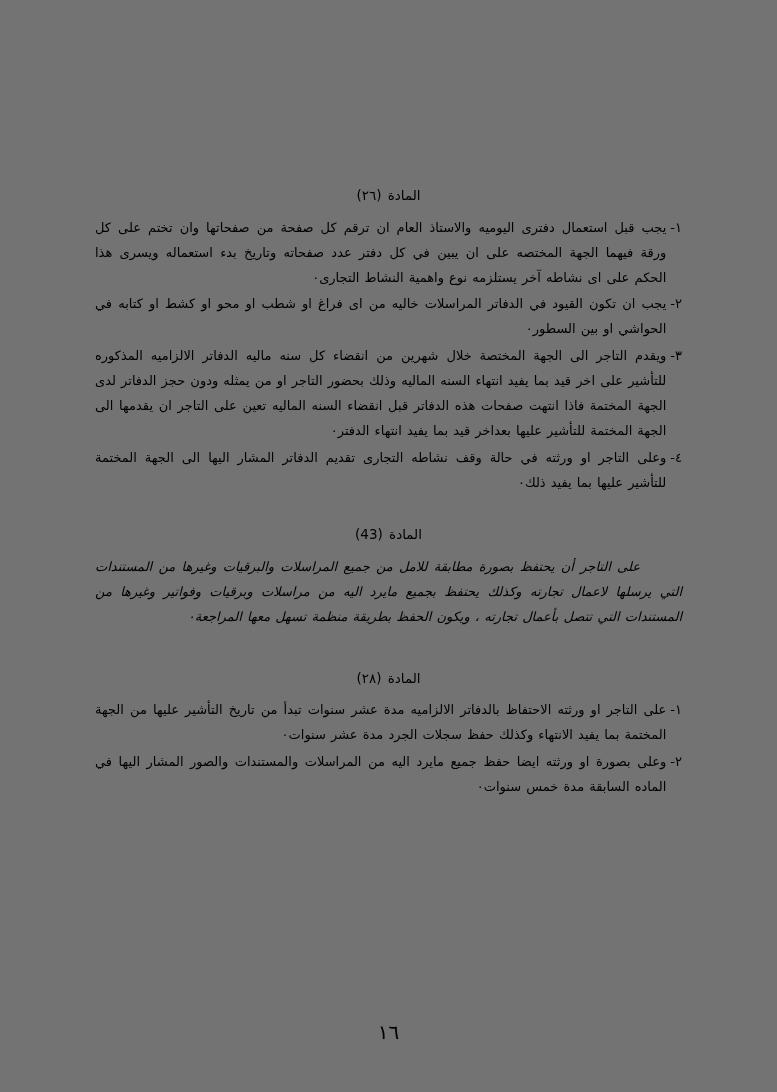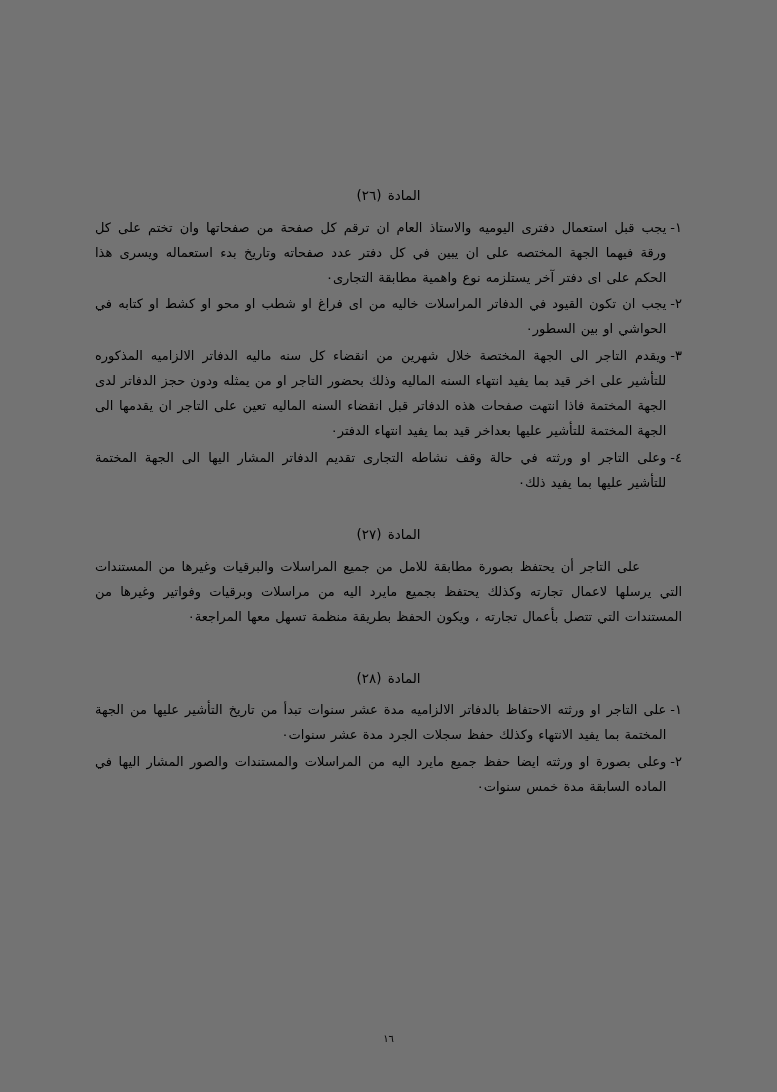--- a/index.html
+++ b/index.html
@@ -63,52 +63,53 @@
     text-align-last: right;
     word-spacing: 1px;
   }
   .para {
     font-size: 13px;
     line-height: 1.92;
     text-align: justify;
     text-align-last: right;
     word-spacing: 1px;
     margin: 0;
+    font-style: italic;
   }
   .para.indent {
     text-indent: 42px;
   }
   .article-27 .para {
     text-align: justify;
     text-align-last: right;
   }
   .spacer-sm { height: 10px; }
   .spacer-md { height: 20px; }
   .page-number {
     position: absolute;
     bottom: 48px;
     left: 0;
     right: 0;
     text-align: center;
-    font-size: 10px;
+    font-size: 20px;
     letter-spacing: 1px;
   }
 </style>
 </head>
 <body>
 
 <div class="page">
   <div class="content">
 
     <div class="article-block">
       <div class="article-heading">المادة (٢٦)</div>
 
       <div class="clause">
         <span class="clause-num">١-</span>
-        <span class="clause-text">يجب قبل استعمال دفترى اليوميه والاستاذ العام ان ترقم كل صفحة من صفحاتها وان تختم على كل ورقة فيهما الجهة المختصه على ان يبين في كل دفتر عدد صفحاته وتاريخ بدء استعماله ويسرى هذا الحكم على اى دفتر آخر يستلزمه نوع واهمية مطابقة التجارى٠</span>
+        <span class="clause-text">يجب قبل استعمال دفترى اليوميه والاستاذ العام ان ترقم كل صفحة من صفحاتها وان تختم على كل ورقة فيهما الجهة المختصه على ان يبين في كل دفتر عدد صفحاته وتاريخ بدء استعماله ويسرى هذا الحكم على اى نشاطه آخر يستلزمه نوع واهمية النشاط التجارى٠</span>
       </div>
 
       <div class="clause">
         <span class="clause-num">٢-</span>
         <span class="clause-text">يجب ان تكون القيود في الدفاتر المراسلات خاليه من اى فراغ او شطب او محو او كشط او كتابه في الحواشي او بين السطور٠</span>
       </div>
 
       <div class="clause">
         <span class="clause-num">٣-</span>
         <span class="clause-text">ويقدم التاجر الى الجهة المختصة خلال شهرين من انقضاء كل سنه ماليه الدفاتر الالزاميه المذكوره للتأشير على اخر قيد بما يفيد انتهاء السنه الماليه وذلك بحضور التاجر او من يمثله ودون حجز الدفاتر لدى الجهة المختمة فاذا انتهت صفحات هذه الدفاتر قبل انقضاء السنه الماليه تعين على التاجر ان يقدمها الى الجهة المختمة للتأشير عليها بعداخر قيد بما يفيد انتهاء الدفتر٠</span>
@@ -116,21 +117,21 @@
 
       <div class="clause">
         <span class="clause-num">٤-</span>
         <span class="clause-text">وعلى التاجر او ورثته في حالة وقف نشاطه التجارى تقديم الدفاتر المشار اليها الى الجهة المختمة للتأشير عليها بما يفيد ذلك٠</span>
       </div>
     </div>
 
     <div class="spacer-sm"></div>
 
     <div class="article-block article-27">
-      <div class="article-heading">المادة (٢٧)</div>
+      <div class="article-heading">المادة (43)</div>
       <p class="para indent">على التاجر أن يحتفظ بصورة مطابقة للامل من جميع المراسلات والبرقيات وغيرها من المستندات التي يرسلها لاعمال تجارته وكذلك يحتفظ بجميع مايرد اليه من مراسلات وبرقيات وفواتير وغيرها من المستندات التي تتصل بأعمال تجارته ، ويكون الحفظ بطريقة منظمة تسهل معها المراجعة٠</p>
     </div>
 
     <div class="spacer-md"></div>
 
     <div class="article-block">
       <div class="article-heading">المادة (٢٨)</div>
 
       <div class="clause">
         <span class="clause-num">١-</span>

